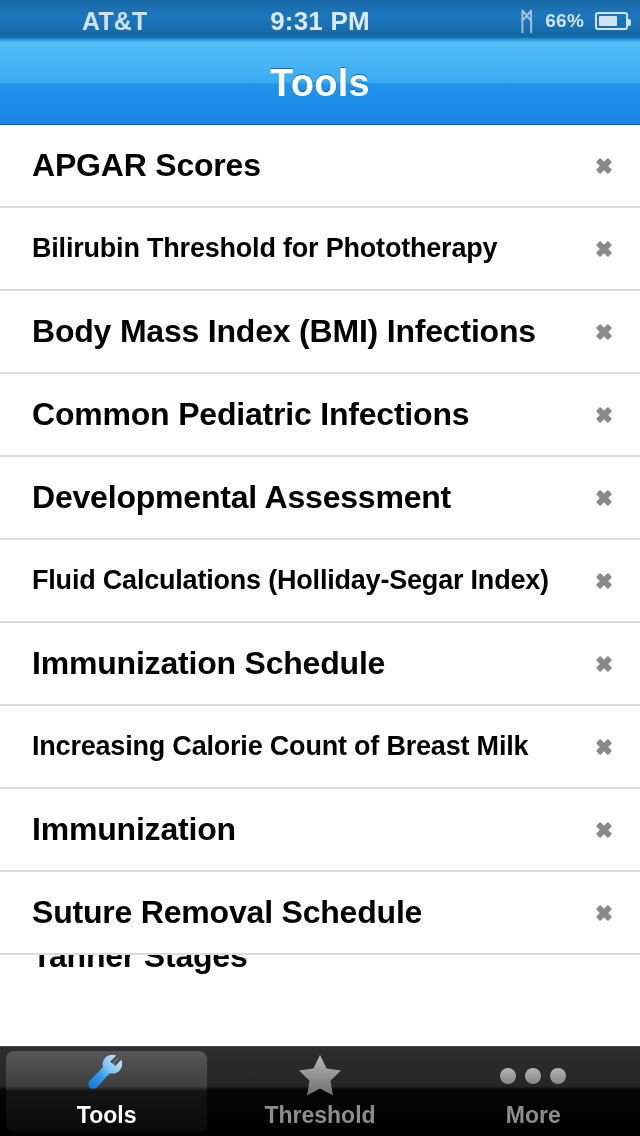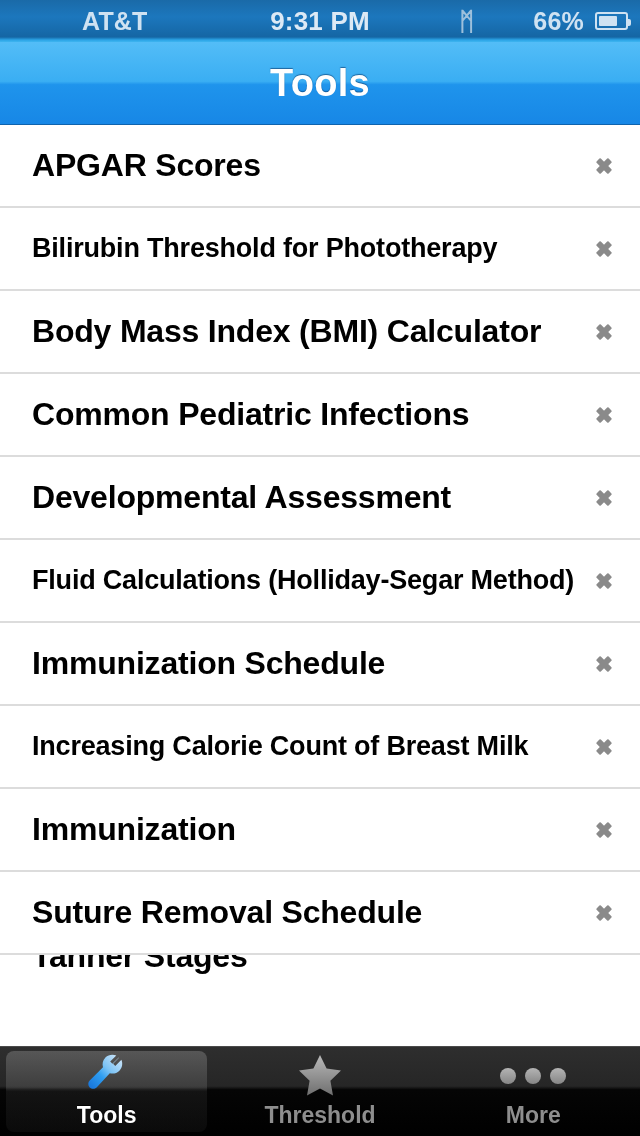--- a/index.html
+++ b/index.html
@@ -31,21 +31,21 @@
   .wifi span{ position:absolute; left:50%; transform:translateX(-50%);
     border:3px solid #cfe2f2; border-bottom-color:transparent;
     border-left-color:transparent; border-right-color:transparent; border-radius:50%; }
   .wifi .a1{ width:26px; height:26px; top:1px; }
   .wifi .a2{ width:17px; height:17px; top:6px; }
   .wifi .a3{ width:8px; height:8px; top:11px; }
   .wifi .dot{ position:absolute; left:50%; transform:translateX(-50%);
     bottom:1px; width:6px; height:6px; border-radius:50%; background:#cfe2f2; border:0; }
   .clock{ font-size:26px; color:#dce9f5; }
   .bt{ font-size:25px; color:#9dc0dc; line-height:1; }
-  .batt-pct{ font-size:25px;margin-left:48px; }
+  .batt-pct{ font-size:19px; }
   .battery{ position:relative; width:33px; height:18px;
     border:2px solid #cfe2f2; border-radius:3px; }
   .battery::after{ content:""; position:absolute; right:-5px; top:5px;
     width:3px; height:7px; background:#cfe2f2; border-radius:0 2px 2px 0; }
   .battery i{ position:absolute; left:2px; top:2px; bottom:2px;
     background:#cfe2f2; border-radius:1px; }
 
   
   .navbar{
     position:absolute; left:0; top:42px; width:640px; height:83px;
@@ -137,33 +137,33 @@
   <div class="list" id="list">
       <div class="row size-lg">
         <span class="row-label">APGAR Scores</span>
         <span class="chevron"></span>
       </div>
       <div class="row size-sm">
         <span class="row-label">Bilirubin Threshold for Phototherapy</span>
         <span class="chevron"></span>
       </div>
       <div class="row size-lg">
-        <span class="row-label">Body Mass Index (BMI) Calculator</span>
+        <span class="row-label">Body Mass Index (BMI) Infections</span>
         <span class="chevron"></span>
       </div>
       <div class="row size-lg">
         <span class="row-label">Common Pediatric Infections</span>
         <span class="chevron"></span>
       </div>
       <div class="row size-lg">
         <span class="row-label">Developmental Assessment</span>
         <span class="chevron"></span>
       </div>
       <div class="row size-sm">
-        <span class="row-label">Fluid Calculations (Holliday-Segar Method)</span>
+        <span class="row-label">Fluid Calculations (Holliday-Segar Index)</span>
         <span class="chevron"></span>
       </div>
       <div class="row size-lg">
         <span class="row-label">Immunization Schedule</span>
         <span class="chevron"></span>
       </div>
       <div class="row size-sm">
         <span class="row-label">Increasing Calorie Count of Breast Milk</span>
         <span class="chevron"></span>
       </div>

